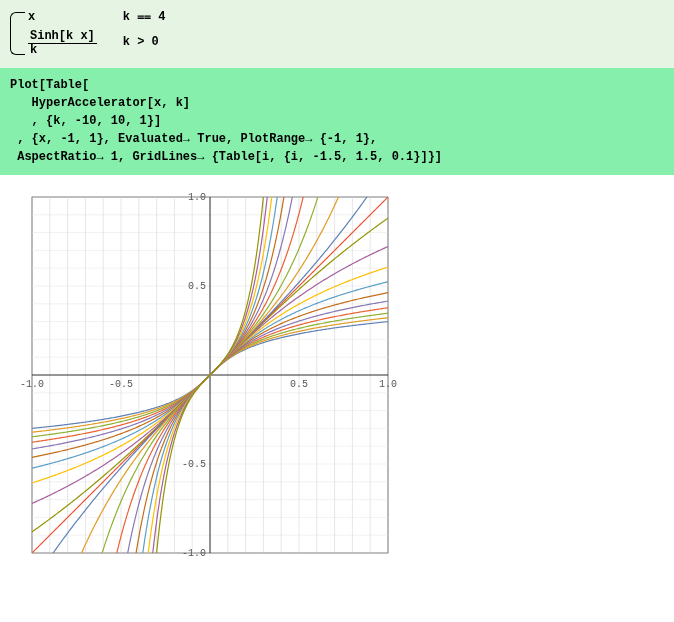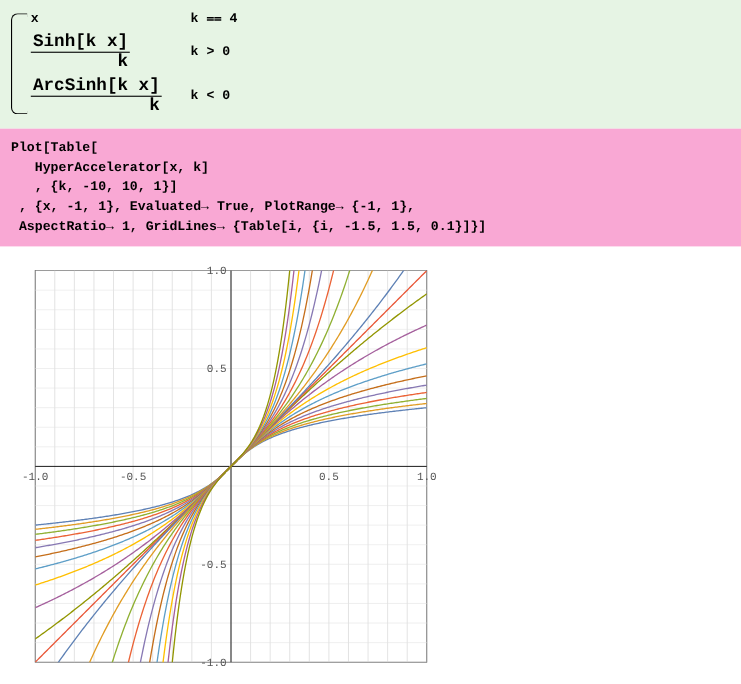--- a/index.html
+++ b/index.html
@@ -1,24 +1,24 @@
 <!DOCTYPE html>
 <html><head>
 <meta charset="utf-8">
 <style>
 html,body{margin:0;padding:0;background:#fff;font-family:"Consolas","Courier New",monospace;font-size:12px;color:#000}
 .cell{padding:8px 10px;border-bottom:1px solid rgba(0,0,0,0);}
 .defcell{background:#e6f4e4;line-height:1.3}
-.codecell{background:#f9a8d4;line-height:1.5;white-space:pre}
+.codecell{background:#86efac;line-height:1.5;white-space:pre}
 .bold{font-weight:bold}
 .brace{position:relative}
 .brace::before{content:"";position:absolute;left:0;top:4px;bottom:4px;width:14px;border-left:1.2px solid #000;border-top:1.2px solid #000;border-bottom:1.2px solid #000;border-radius:6px 0 0 6px}
 .cases{margin-left:18px;border-collapse:collapse}
 .cases td{padding:2px 26px 2px 0;white-space:nowrap}
-.frac{display:inline-block;text-align:right;vertical-align:middle;font-size:16px;line-height:1.1}
+.frac{display:inline-block;text-align:left;vertical-align:middle;font-size:12px;line-height:1.1}
 .frac .num{display:block;border-bottom:1px solid #000;padding:0 2px}
 .frac .den{display:block;padding:0 2px}
 .row{display:flex;align-items:center;gap:6px}
 .plotcell{padding:0 0 4px 10px}
 .svgbox{display:block}
 </style>
 </head>
 <body>
 
 <div class="cell defcell">
@@ -31,29 +31,20 @@
           <td>k ⩵ 4</td>
         </tr>
         <tr>
           <td>
             <span class="frac">
               <span class="num">Sinh[k x]</span>
               <span class="den">k</span>
             </span>
           </td>
           <td>k &gt; 0</td>
-        </tr>
-        <tr>
-          <td>
-            <span class="frac">
-              <span class="num">ArcSinh[k x]</span>
-              <span class="den">k</span>
-            </span>
-          </td>
-          <td>k &lt; 0</td>
         </tr>
       </tbody>
         </table>
     </span>
   </div>
 </div>
 
 <div class="cell codecell bold">Plot[Table[
    HyperAccelerator[x, k]
    , {k, -10, 10, 1}]

